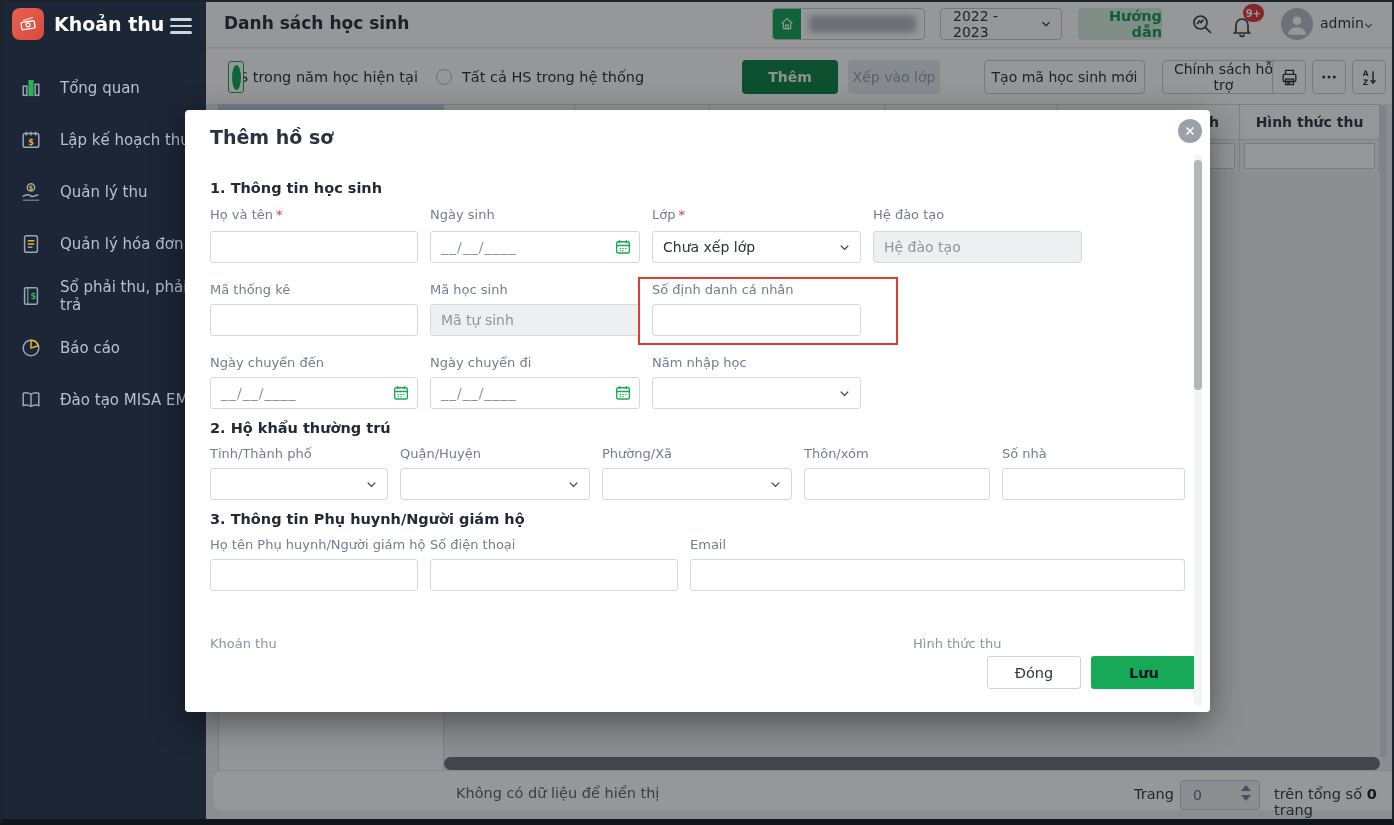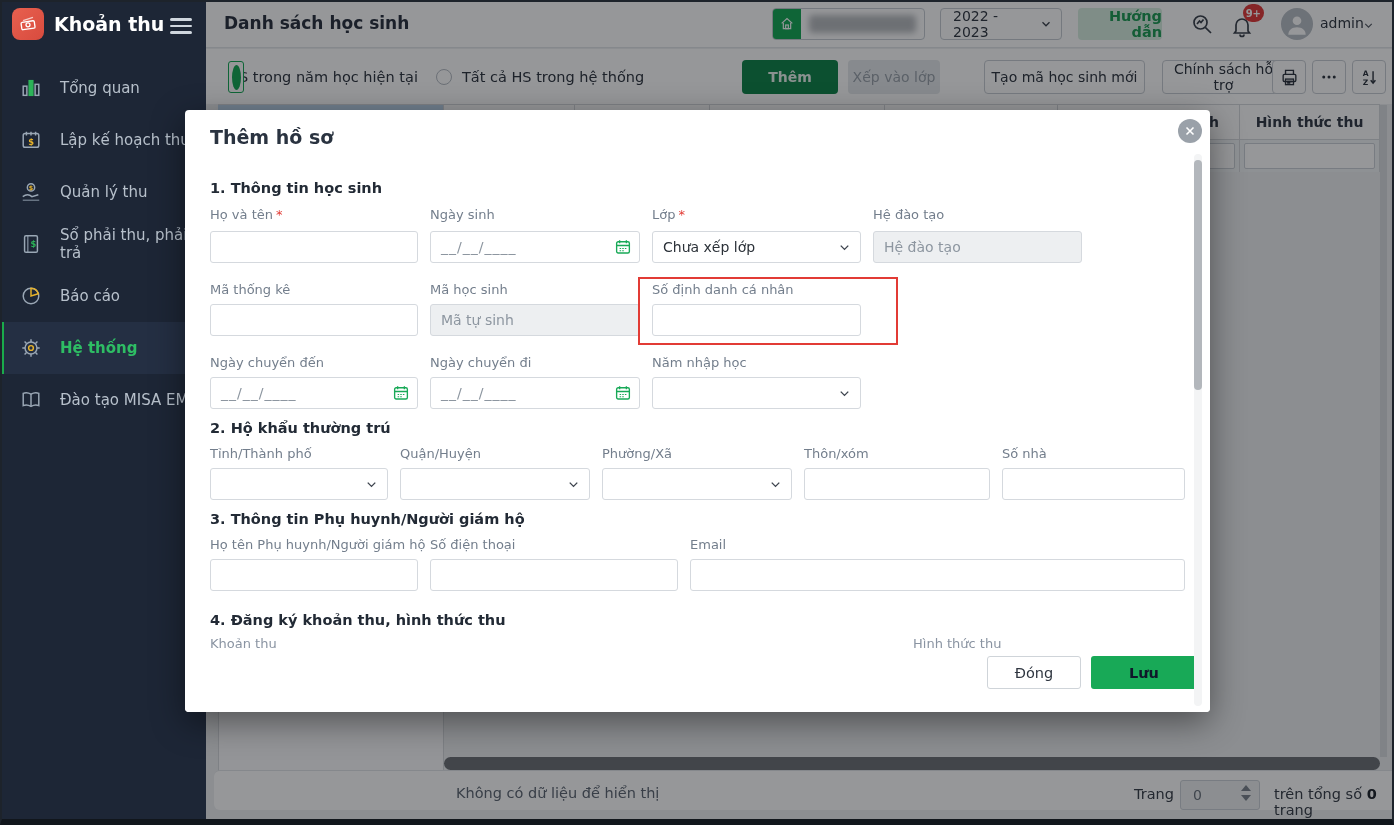--- a/index.html
+++ b/index.html
@@ -152,20 +152,34 @@
                 <circle cx="12" cy="7" r="4"></circle>
                 <path d="M3 17c3.5-2.6 7-2.6 10 0l7-2"></path>
                 <path d="M3 21h18" opacity="0.6"></path>
               </g>
               <text x="12" y="10" font-size="7" font-weight="bold" fill="#e8b32a" text-anchor="middle" font-family="DejaVu Sans">$</text>
             </svg>
         </span>
         <span>Quản lý thu</span>
       </div>
 
+      <div class="sb-item">
+        <span class="ic">
+          <svg width="22" height="22" viewBox="0 0 24 24">
+              <g fill="none" stroke="#9aa7b5" stroke-width="1.6">
+                <rect x="5" y="3" width="14" height="18" rx="2"></rect>
+              </g>
+              <g stroke="#e8b32a" stroke-width="1.6">
+                <path d="M8.5 8.5h7M8.5 12h7"></path>
+              </g>
+              <path d="M8.5 15.5h5" stroke="#9aa7b5" stroke-width="1.6"></path>
+            </svg>
+        </span>
+        <span>Quản lý hóa đơn</span>
+      </div>
 
       <div class="sb-item">
         <span class="ic">
           <svg width="22" height="22" viewBox="0 0 24 24">
               <g fill="none" stroke="#9aa7b5" stroke-width="1.6">
                 <rect x="5" y="3" width="14" height="18" rx="1.5"></rect>
                 <path d="M8.5 3v18" opacity="0.7"></path>
               </g>
               <text x="14.5" y="15" font-size="9" font-weight="bold" fill="#2cb358" text-anchor="middle" font-family="DejaVu Sans">$</text>
             </svg>
@@ -176,32 +190,20 @@
       <div class="sb-item">
         <span class="ic">
           <svg width="22" height="22" viewBox="0 0 24 24">
               <circle cx="12" cy="12" r="8.5" fill="none" stroke="#9aa7b5" stroke-width="1.6"></circle>
               <path d="M12 12 L12 3.5 A8.5 8.5 0 0 1 20 9.5 Z" fill="none" stroke="#e8b32a" stroke-width="1.6"></path>
             </svg>
         </span>
         <span>Báo cáo</span>
       </div>
 
-      <div class="sb-item active">
-        <span class="ic">
-          <svg width="22" height="22" viewBox="0 0 24 24">
-              <g fill="none" stroke="#9aa7b5" stroke-width="1.6">
-                <circle cx="12" cy="12" r="6.5"></circle>
-                <path d="M12 2.5v3M12 18.5v3M2.5 12h3M18.5 12h3M5 5l2.1 2.1M16.9 16.9L19 19M19 5l-2.1 2.1M7.1 16.9L5 19"></path>
-              </g>
-              <circle cx="12" cy="12" r="2.6" fill="none" stroke="#e8b32a" stroke-width="1.6"></circle>
-            </svg>
-        </span>
-        <span>Hệ thống</span>
-      </div>
 
       <div class="sb-item">
         <span class="ic">
           <svg width="22" height="22" viewBox="0 0 24 24">
               <g fill="none" stroke="#9aa7b5" stroke-width="1.6">
                 <path d="M12 5.5C9 3.8 5.5 3.8 3.5 4.7v13.5c2-.9 5.5-.9 8.5.8 3-1.7 6.5-1.7 8.5-.8V4.7c-2-.9-5.5-.9-8.5.8z"></path>
                 <path d="M12 5.5V19"></path>
               </g>
             </svg>
         </span>
@@ -483,21 +485,20 @@
 
     <div class="m-sec" style="left:25px;top:401px;">3. Thông tin Phụ huynh/Người giám hộ</div>
 
     <div class="f-lbl" style="left:25px;top:427px;">Họ tên Phụ huynh/Người giám hộ</div>
     <div class="inp" style="left:25px;top:449px;width:208px;"></div>
     <div class="f-lbl" style="left:245px;top:427px;">Số điện thoại</div>
     <div class="inp" style="left:245px;top:449px;width:248px;"></div>
     <div class="f-lbl" style="left:505px;top:427px;">Email</div>
     <div class="inp" style="left:505px;top:449px;width:495px;"></div>
 
-    <div class="m-sec" style="left:25px;top:502px;">4. Đăng ký khoản thu, hình thức thu</div>
 
     <div class="cut-lbl" style="left:25px;">Khoản thu</div>
     <div class="cut-lbl" style="left:728px;">Hình thức thu</div>
 
     <div class="m-footer">
       <button class="m-btn close">Đóng</button>
       <button class="m-btn save">Lưu</button>
     </div>
 
     <div class="m-scroll-track">

